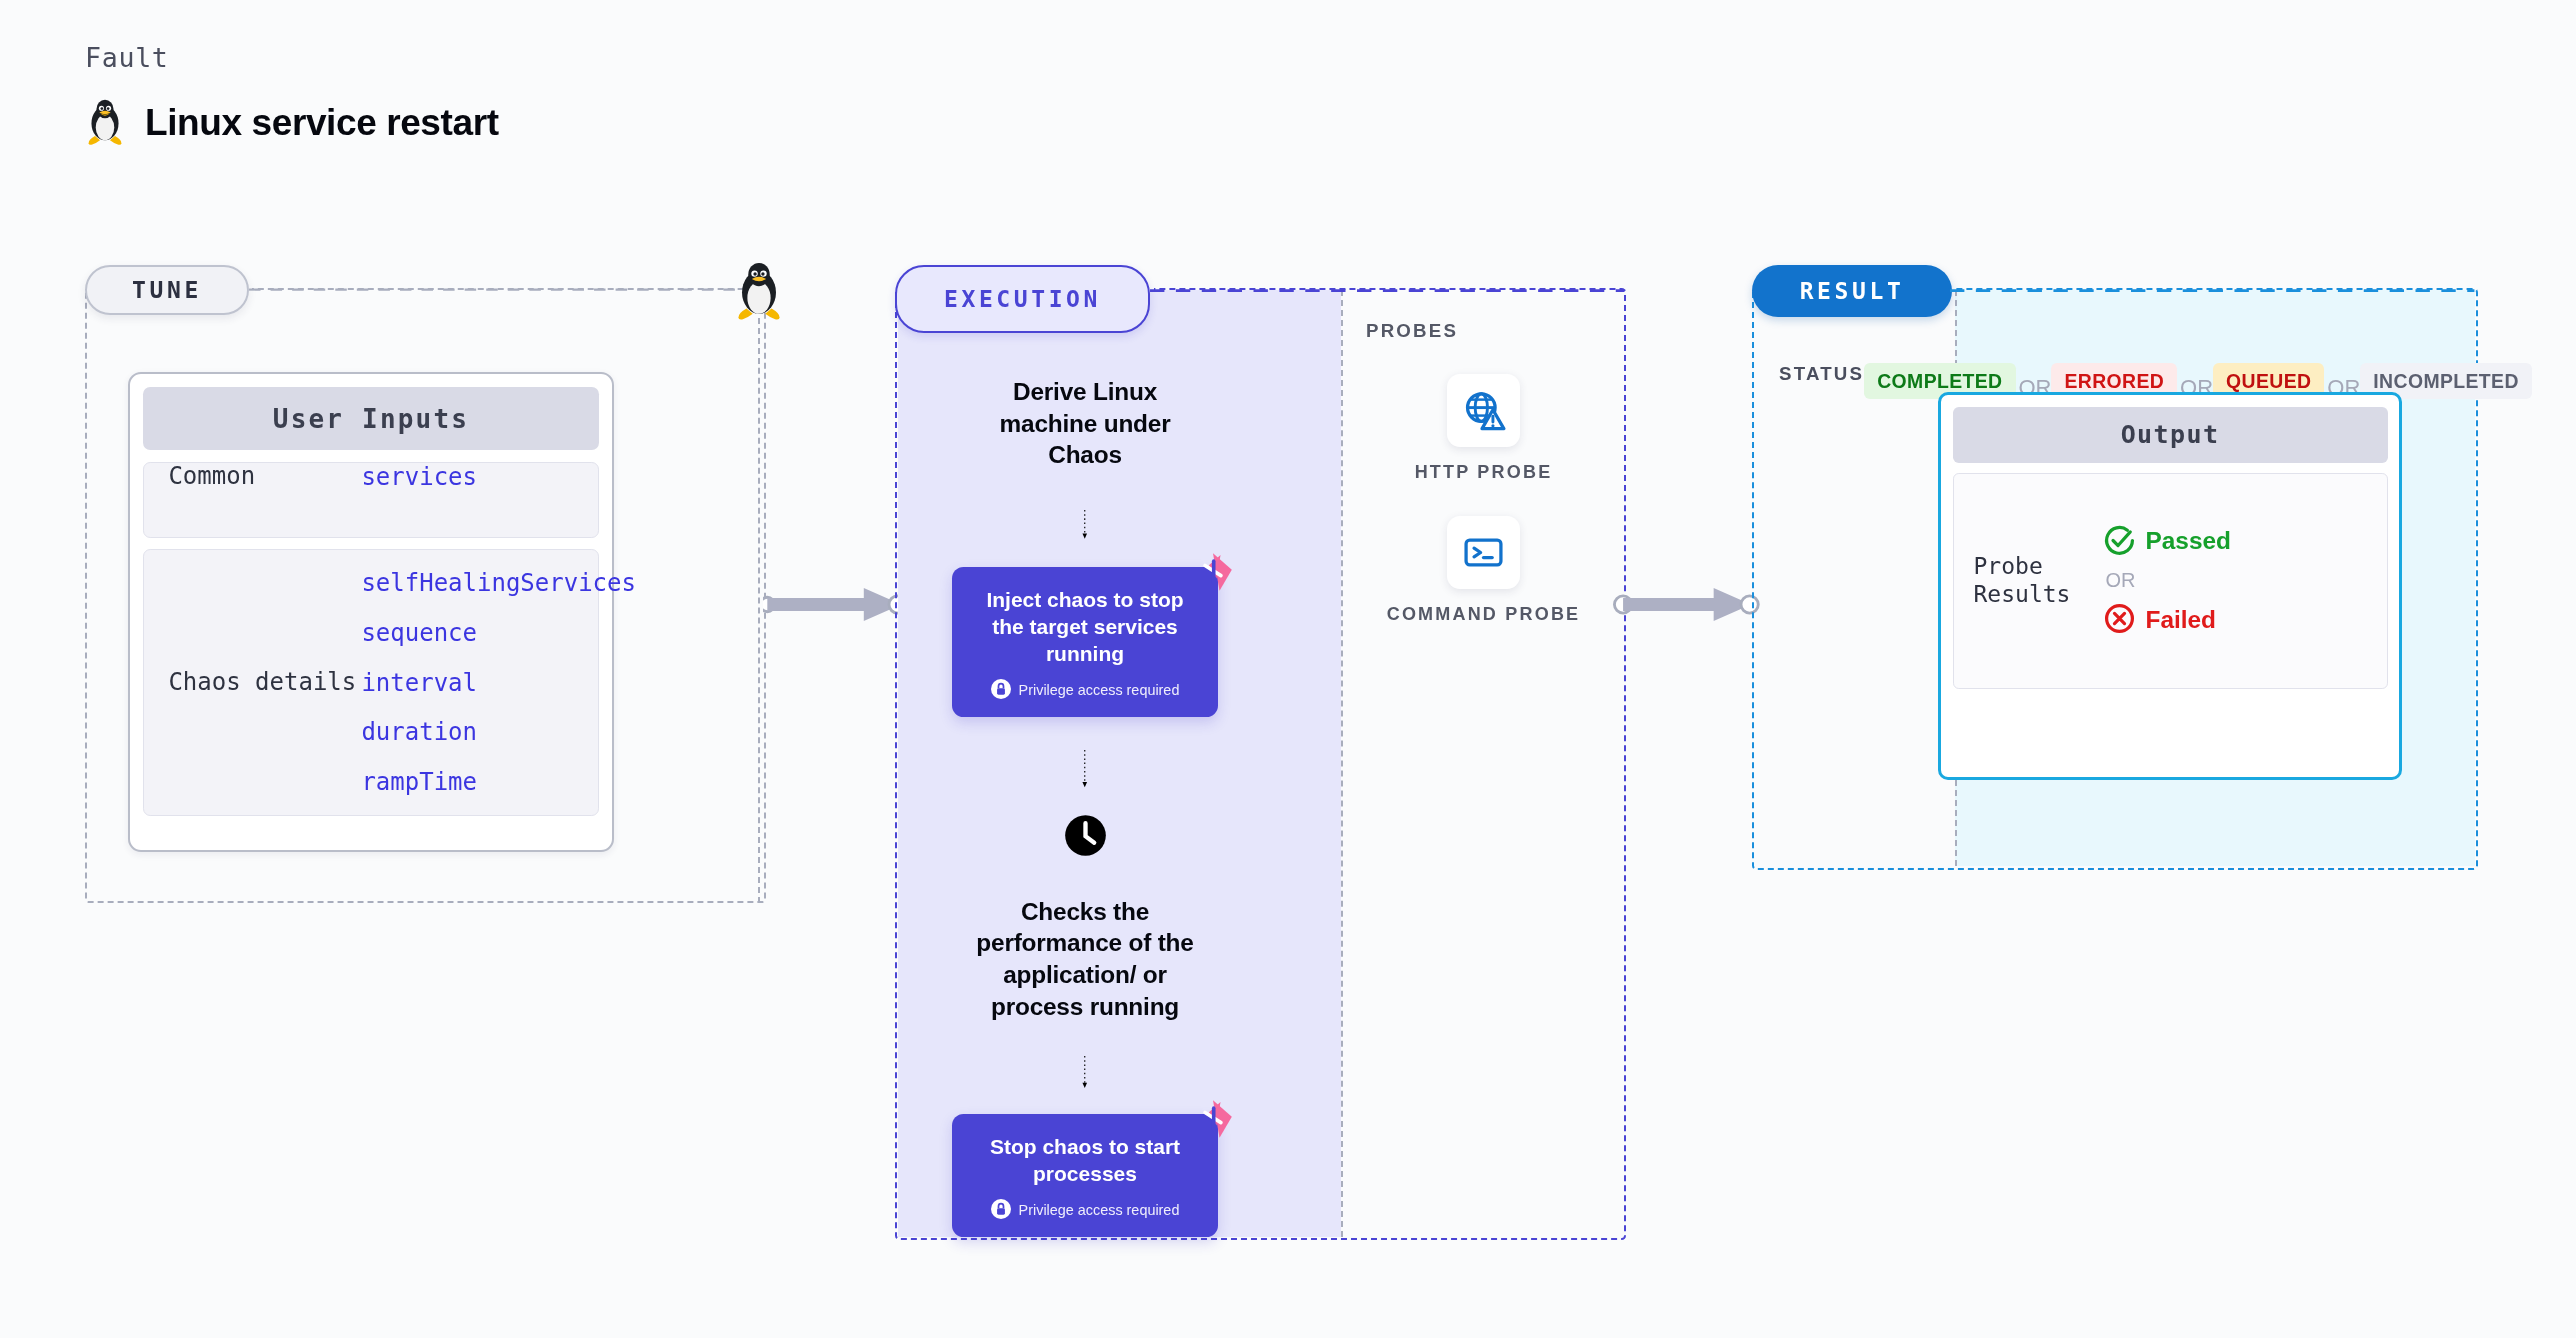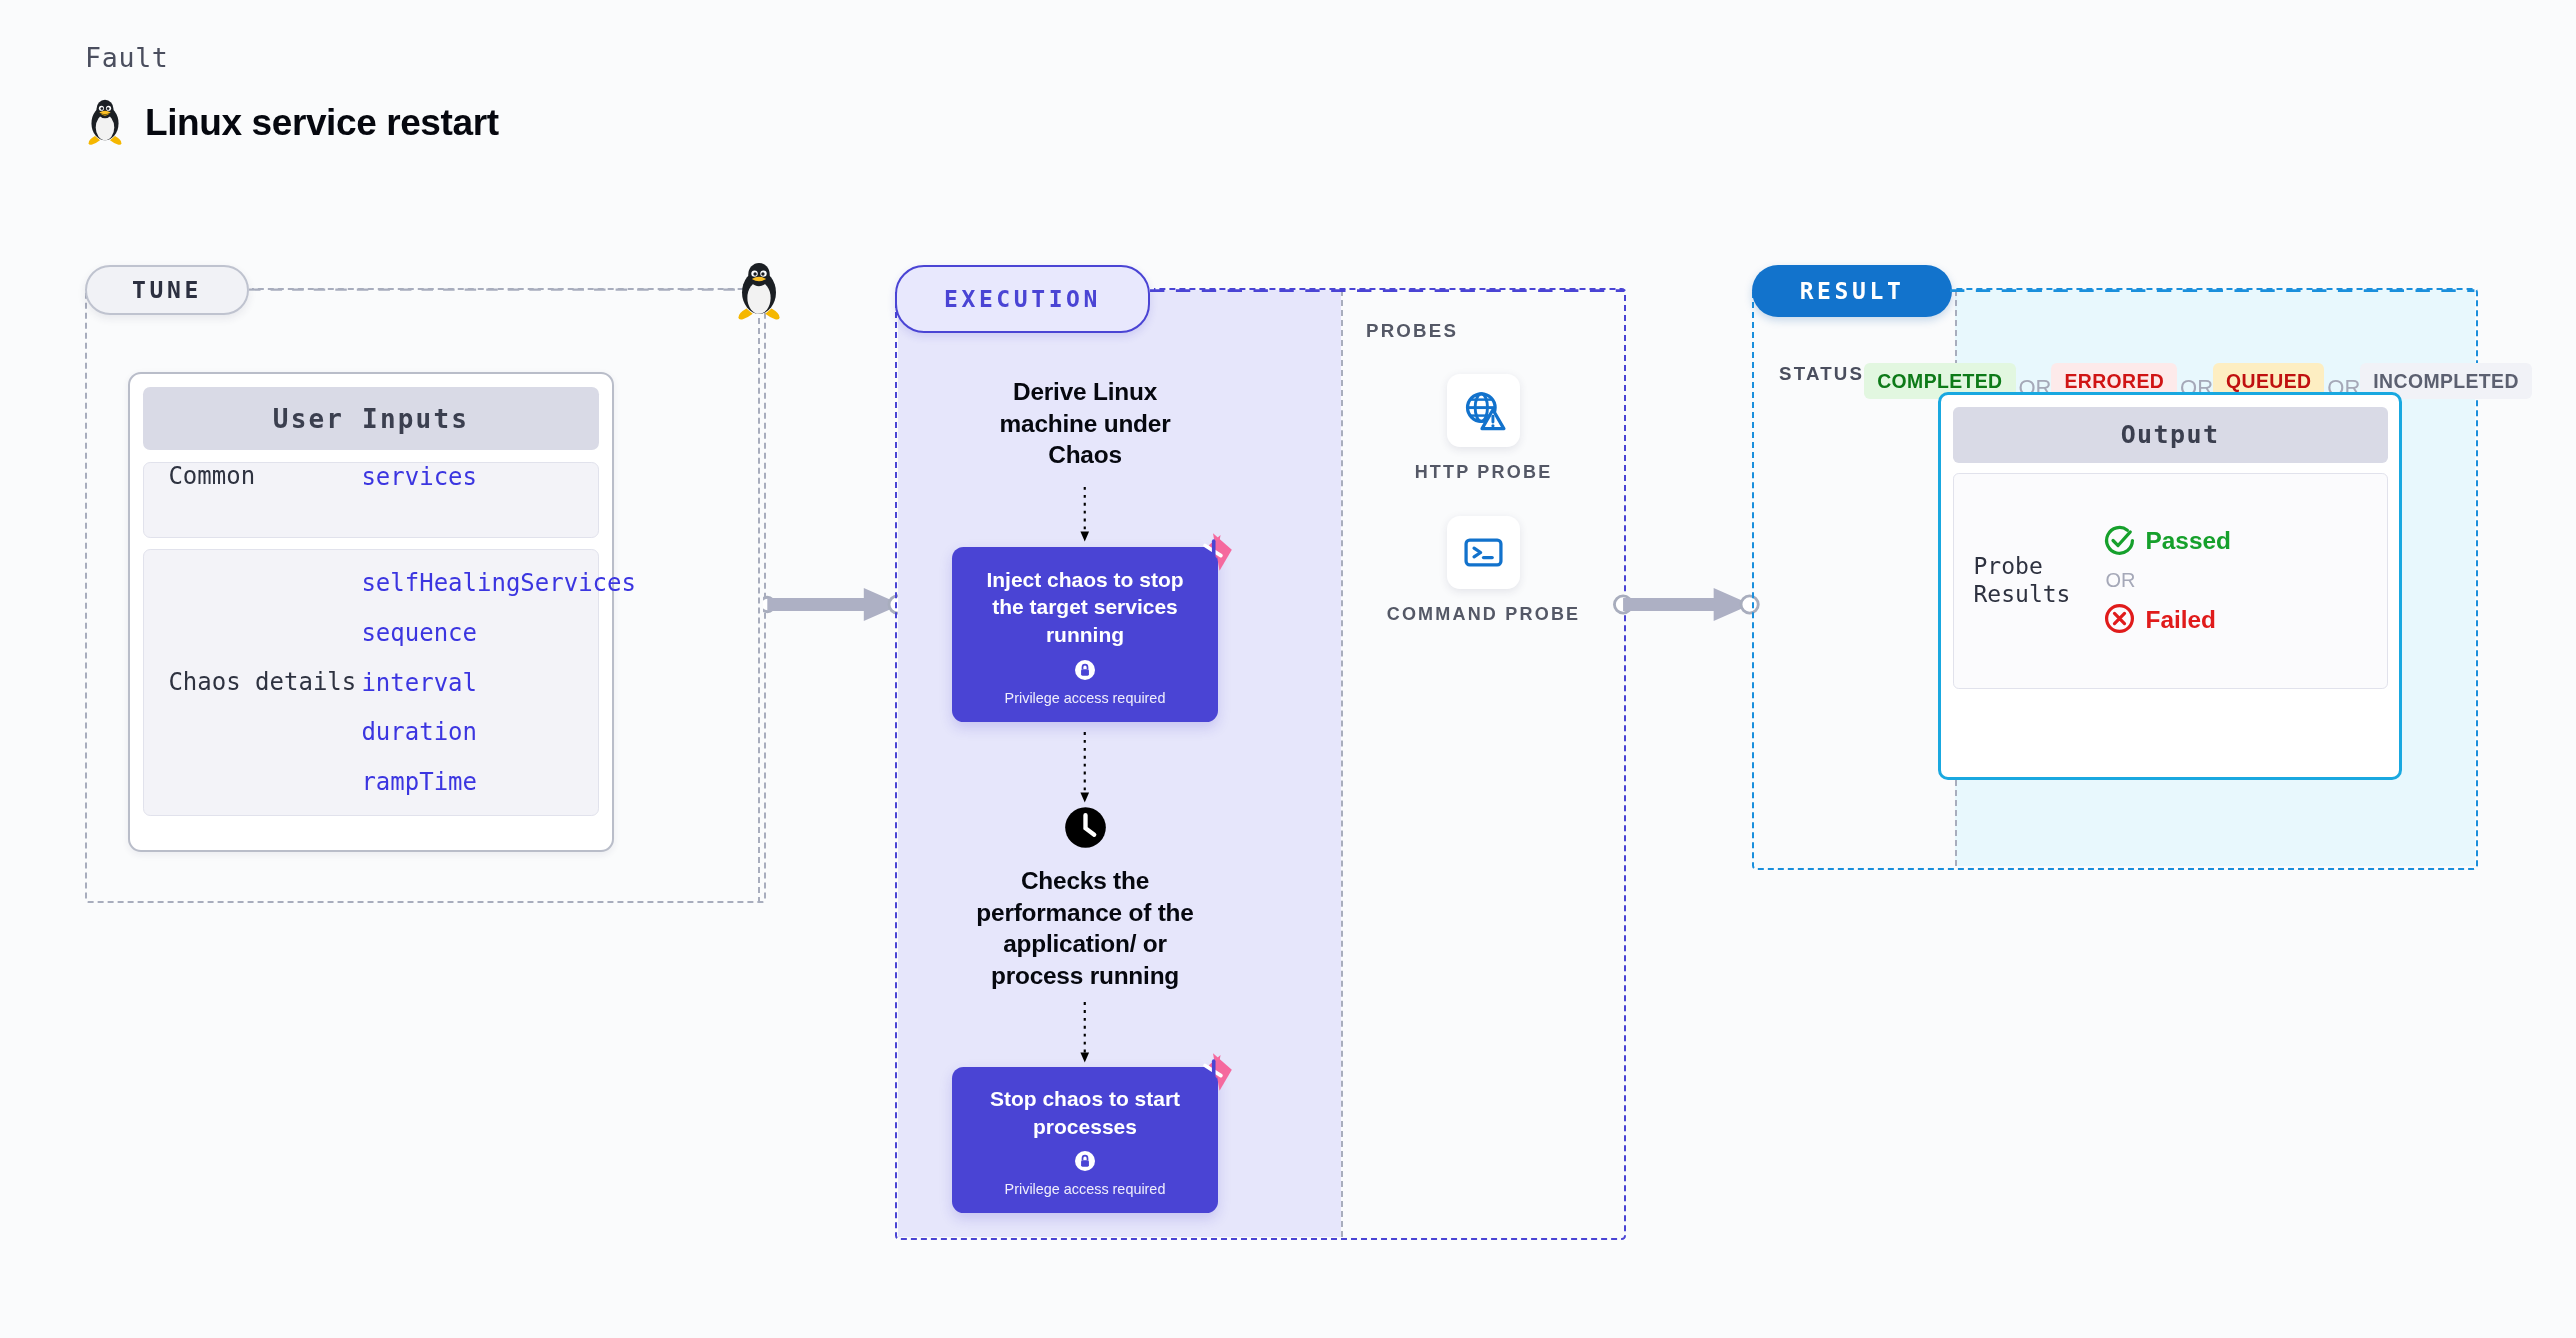--- a/index.html
+++ b/index.html
@@ -97,35 +97,35 @@
   #exec-top-mask {
     position: absolute; left: 898px; top: 285px; width: 256px; height: 7.2px; background: #fafbfc;
   }
   #exec-divider {
     position: absolute; left: 1341px; top: 290px; width: 0; height: 947px;
     border-left: 2.2px dashed #a8adbd;
   }
 
   #exec-flow {
     position: absolute; left: 898px; top: 290px; width: 374px; height: 947px;
-    display: flex; flex-direction: column; align-items: center; padding-top: 86px;
+    display: flex; flex-direction: column; align-items: center; padding-top: 86px; gap: 23px;
   }
   .flow-title {
     font-size: 24.4px; font-weight: bold; color: #06080f; text-align: center;
     line-height: 1.3; letter-spacing: -0.2px;
   }
   .dotted-arrow { display: block; }
   .chaos-box {
     position: relative; width: 266px; border-radius: 11.5px; background: #4a44d4;
     color: #fff; padding: 18.7px 17px 16px; text-align: center;
     box-shadow: 0 5.8px 13px rgba(60,50,200,.18);
   }
   .chaos-box-text { font-size: 21px; font-weight: bold; line-height: 1.3; }
   .priv-row {
-    display: flex; align-items: center; justify-content: center; gap: 8px; margin-top: 11.5px; flex-direction: column;
+    display: flex; align-items: center; justify-content: center; gap: 8px; margin-top: 11.5px;
   }
   .priv-text { font-size: 14.4px; color: #f0effc; }
   .harness-badge { position: absolute; right: -16px; top: -16px; }
 
   
   #probes-label {
     position: absolute; left: 1366px; top: 320px;
     font-size: 18.7px; font-weight: bold; letter-spacing: 2.2px; color: #545866;
   }
   #probes-list {

